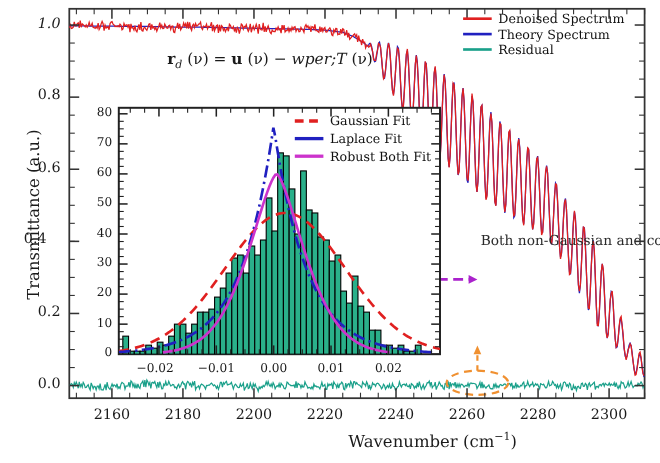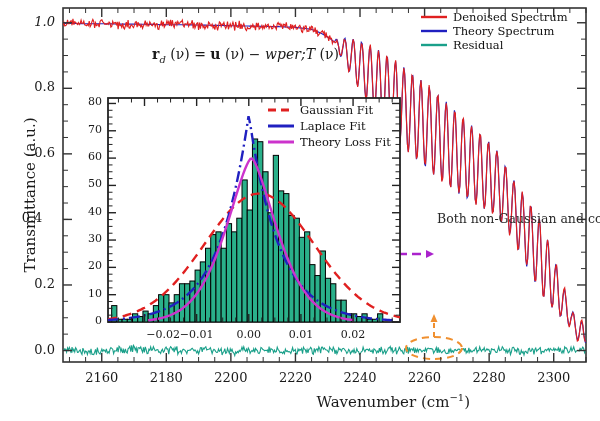--- a/index.html
+++ b/index.html
@@ -391,21 +391,21 @@
 
 <div id="mainleg-labels">
   <div class="lbl legrow" style="left:453px;top:10px;">Denoised Spectrum</div>
   <div class="lbl legrow" style="left:453px;top:24px;">Theory Spectrum</div>
   <div class="lbl legrow" style="left:453px;top:38px;">Residual</div>
 </div>
 
 <div id="insetleg-labels">
   <div class="lbl legrow" style="left:300px;top:103px;">Gaussian Fit</div>
   <div class="lbl legrow" style="left:300px;top:119px;">Laplace Fit</div>
-  <div class="lbl legrow" style="left:300px;top:135px;">Theory Loss Fit</div>
+  <div class="lbl legrow" style="left:300px;top:135px;">Robust Both Fit</div>
 </div>
 
 <div id="main-xtick-labels">
     <div class="lbl tickx" style="left: 71.7407px; top: 370px;">2160</div>
     <div class="lbl tickx" style="left: 136.309px; top: 370px;">2180</div>
     <div class="lbl tickx" style="left: 200.877px; top: 370px;">2200</div>
     <div class="lbl tickx" style="left: 265.444px; top: 370px;">2220</div>
     <div class="lbl tickx" style="left: 330.012px; top: 370px;">2240</div>
     <div class="lbl tickx" style="left: 394.58px; top: 370px;">2260</div>
     <div class="lbl tickx" style="left: 459.148px; top: 370px;">2280</div>
@@ -413,21 +413,21 @@
   </div>
 <div id="main-ytick-labels">
     <div class="lbl ticky" style="left: 9px; top: 341.528px;">0.0</div>
     <div class="lbl ticky" style="left: 9px; top: 275.972px;">0.2</div>
     <div class="lbl ticky" style="left: 9px; top: 210.417px; text-align: center;">0.4</div>
     <div class="lbl ticky" style="left: 9px; top: 144.861px;">0.6</div>
     <div class="lbl ticky" style="left: 9px; top: 79px;">0.8</div>
     <div class="lbl ticky" style="left: 9px; top: 13.75px; font-style: italic;">1.0</div>
   </div>
 <div id="inset-xtick-labels">
-    <div class="lbl itickx" style="left: 128px; top: 328px; text-align: right;">−0.02</div>
+    <div class="lbl itickx" style="left: 115px; top: 328px;">−0.02</div>
     <div class="lbl itickx" style="left: 170.643px; top: 328px;">−0.01</div>
     <div class="lbl itickx" style="left: 222.786px; top: 328px;">0.00</div>
     <div class="lbl itickx" style="left: 274.929px; top: 328px;">0.01</div>
     <div class="lbl itickx" style="left: 327.071px; top: 328px;">0.02</div>
   </div>
 <div id="inset-ytick-labels">
     <div class="lbl iticky" style="left: 74px; top: 314px;">0</div>
     <div class="lbl iticky" style="left: 74px; top: 286.683px;">10</div>
     <div class="lbl iticky" style="left: 74px; top: 259.366px;">20</div>
     <div class="lbl iticky" style="left: 74px; top: 232.049px;">30</div>

